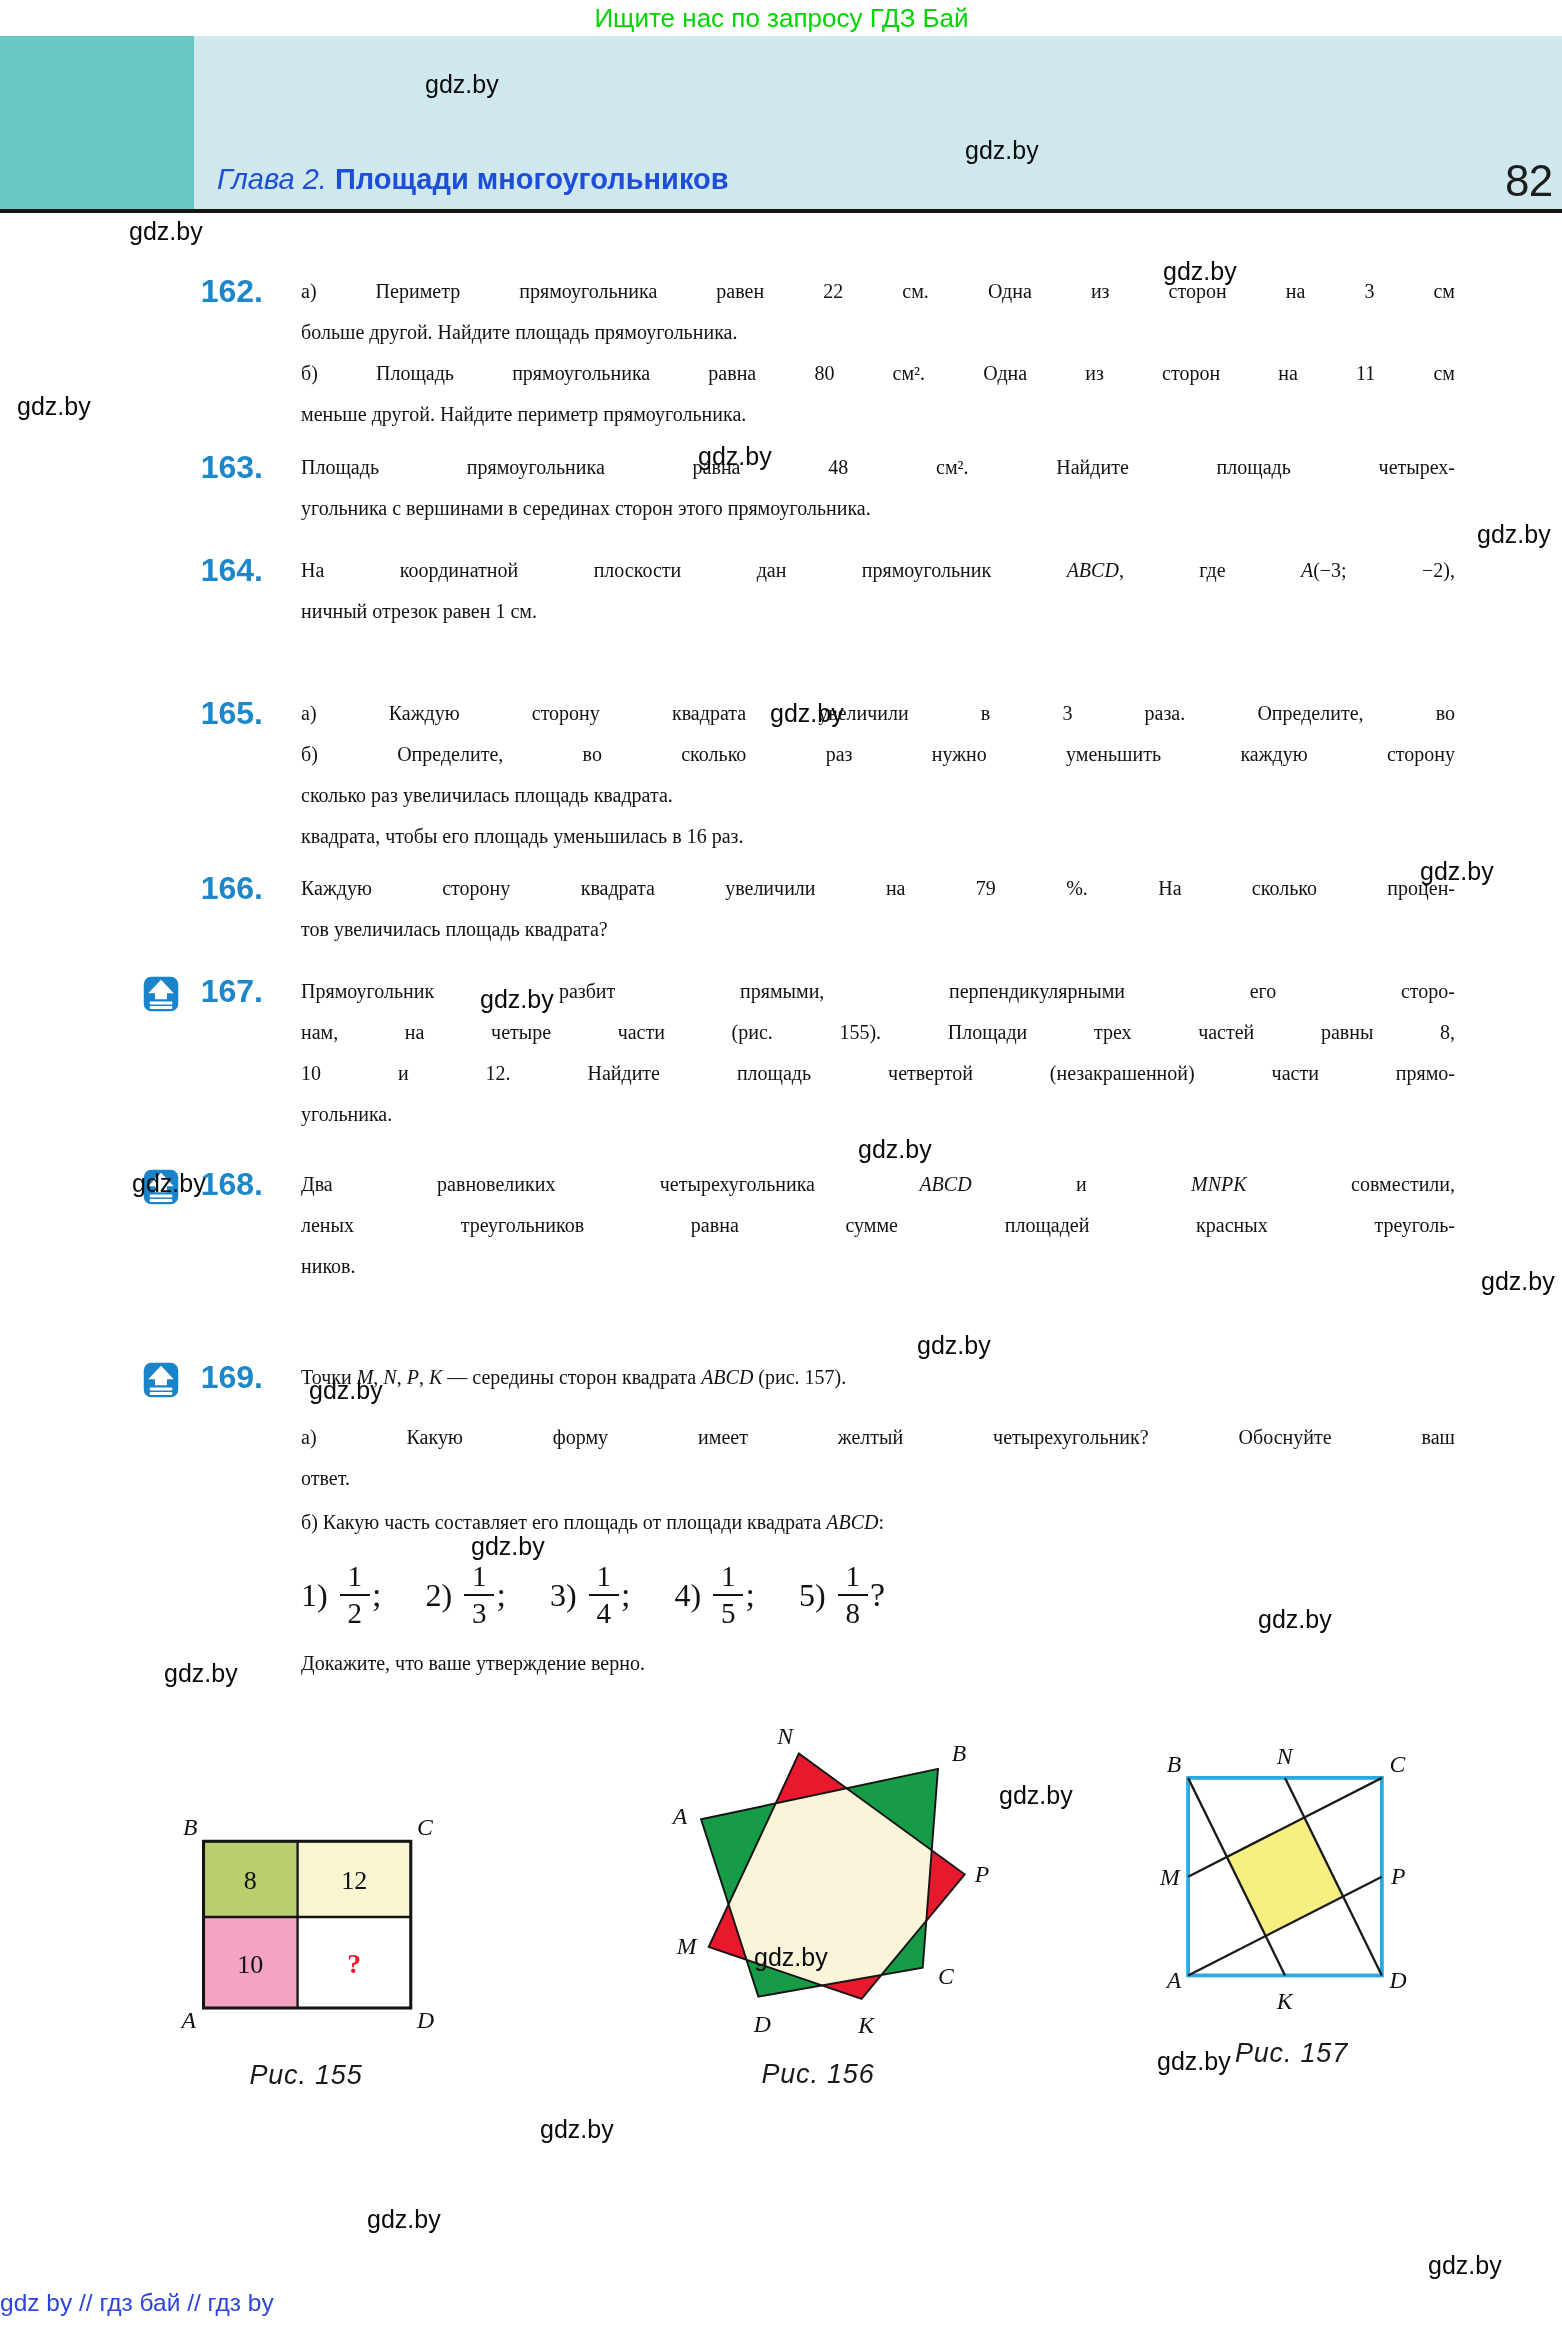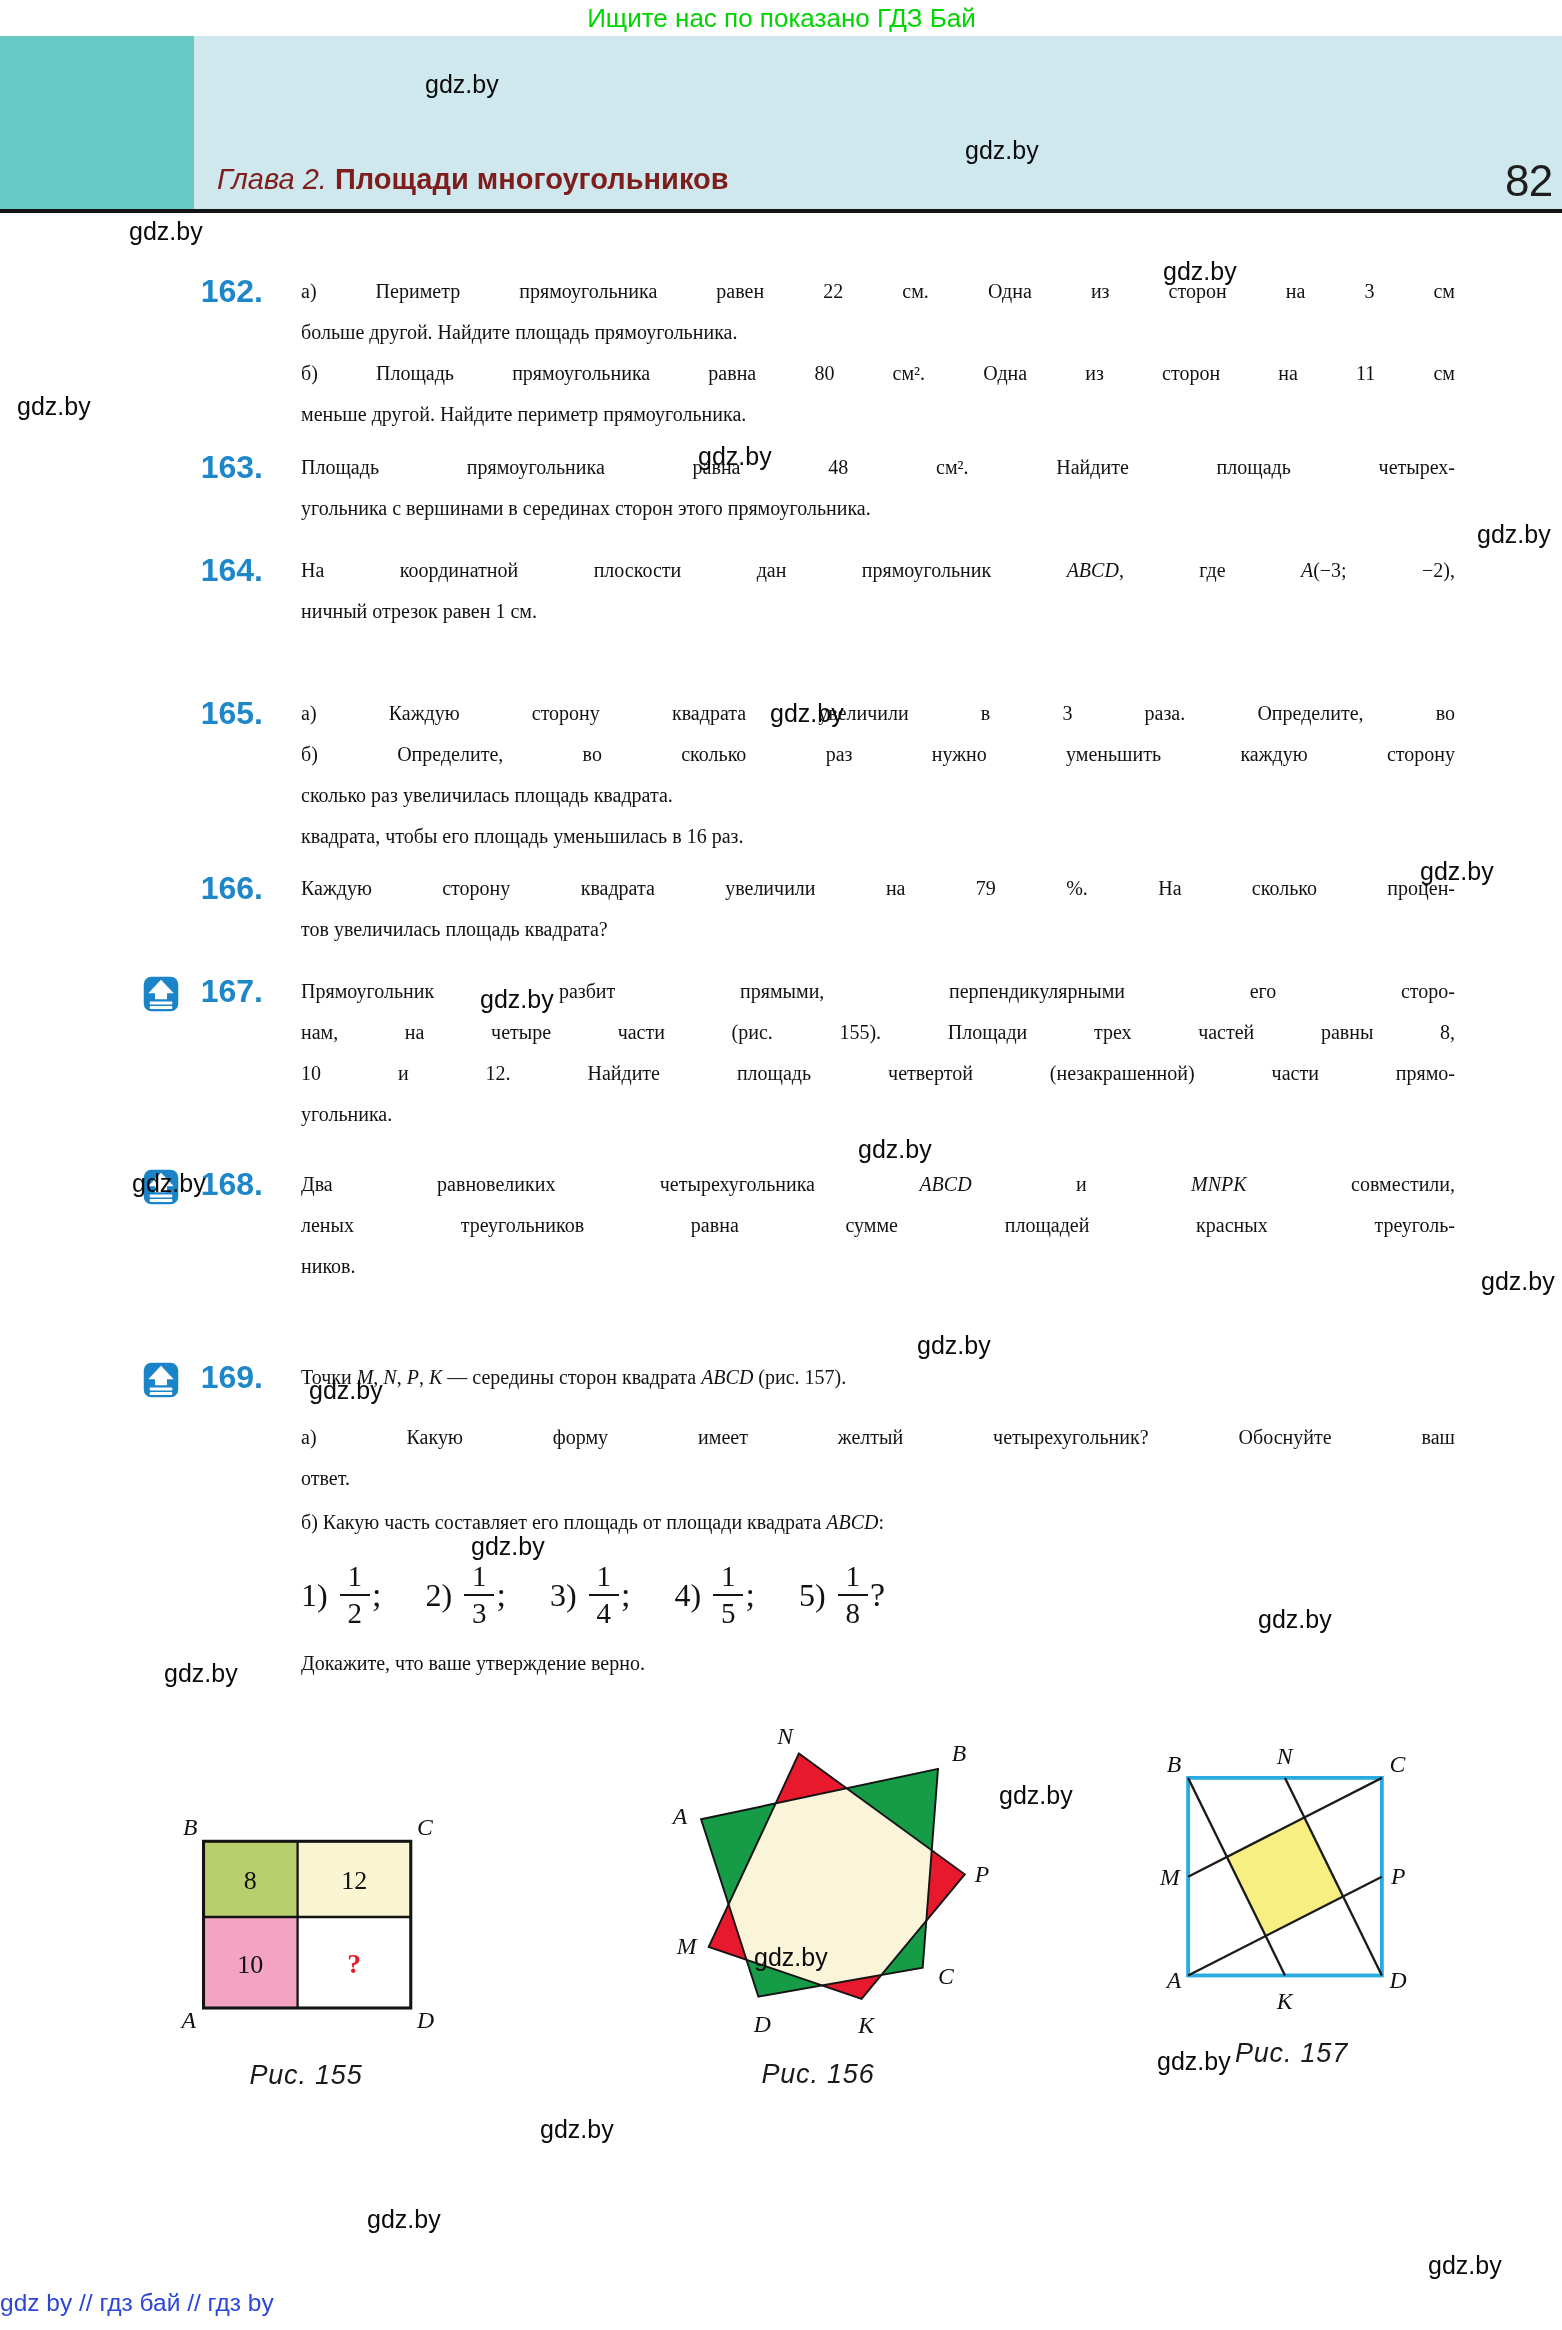--- a/index.html
+++ b/index.html
@@ -9,21 +9,21 @@
   
   .banner{position:absolute;top:3.1px;left:0;width:100%;text-align:center;
           font-family:"Liberation Sans",sans-serif;font-size:26px;color:var(--banner-green,#00d500);}
 
   
   .band{position:absolute;top:36px;left:0;width:100%;height:173px;background:var(--teal-band,#cfe8ed);}
   .tealbox{position:absolute;top:0;left:0;width:194px;height:100%;background:var(--teal-box,#68c8c6);}
   .pagenum{position:absolute;bottom:6.1px;right:10.7px;font-family:"Liberation Sans",sans-serif;
            font-size:44px;line-height:1;color:#1d1d1d;letter-spacing:-0.8px;}
   .chapter{position:absolute;bottom:15.3px;left:217px;font-family:"Liberation Sans",sans-serif;
-           font-size:29px;line-height:1;color:#7f1d1d;white-space:nowrap;}
+           font-size:29px;line-height:1;color:#1d4ed8;white-space:nowrap;}
   .chapter .pfx{font-style:italic;font-weight:400;}
   .chapter .ttl{font-weight:700;}
   .rule{position:absolute;top:209px;left:0;width:100%;height:3.8px;background:var(--rule-black,#141414);}
 
   
   .problems{position:absolute;left:301px;top:0;width:1154px;}
   .prob{position:absolute;left:0;width:100%;}
   .num{position:absolute;left:-115px;top:0;width:77px;text-align:right;
        font-family:"Liberation Sans",sans-serif;font-weight:700;font-size:32px;line-height:41px;
        color:var(--number-blue,#1e87c9);}
@@ -56,21 +56,21 @@
   
   .wm{position:absolute;font-family:"Liberation Sans",sans-serif;font-size:25px;color:#0b0b0b;white-space:nowrap;}
   .footer{position:absolute;top:2289px;left:0;width:100%;
           font-family:"Liberation Sans",sans-serif;font-size:24.5px;color:var(--footer-blue,#2b46d9);}
 </style>
 </head>
 <body>
 
 <div id="page">
 
-  <div class="banner">Ищите нас по показано ГДЗ Бай</div>
+  <div class="banner">Ищите нас по запросу ГДЗ Бай</div>
 
   <div class="band">
     <div class="tealbox"></div>
     <div class="pagenum">82</div>
     <div class="chapter"><span class="pfx">Глава 2.</span> <span class="ttl">Площади многоугольников</span></div>
   </div>
   <div class="rule"></div>
 
   <div class="problems">
 

